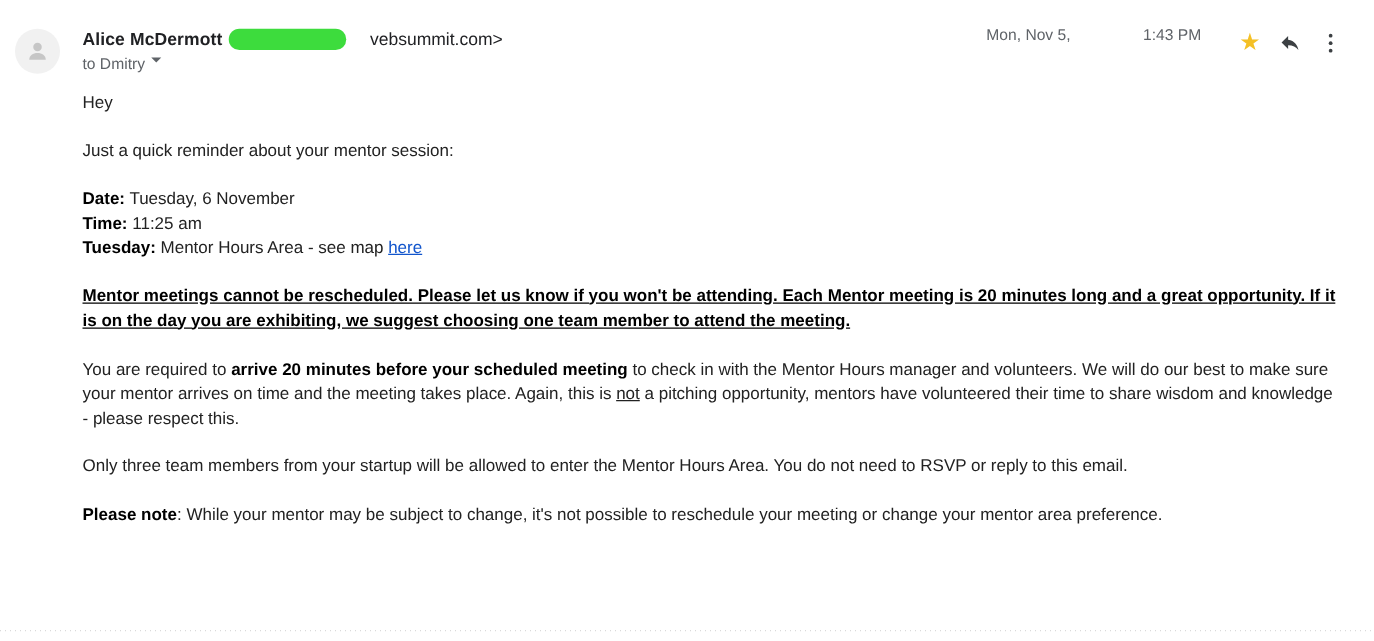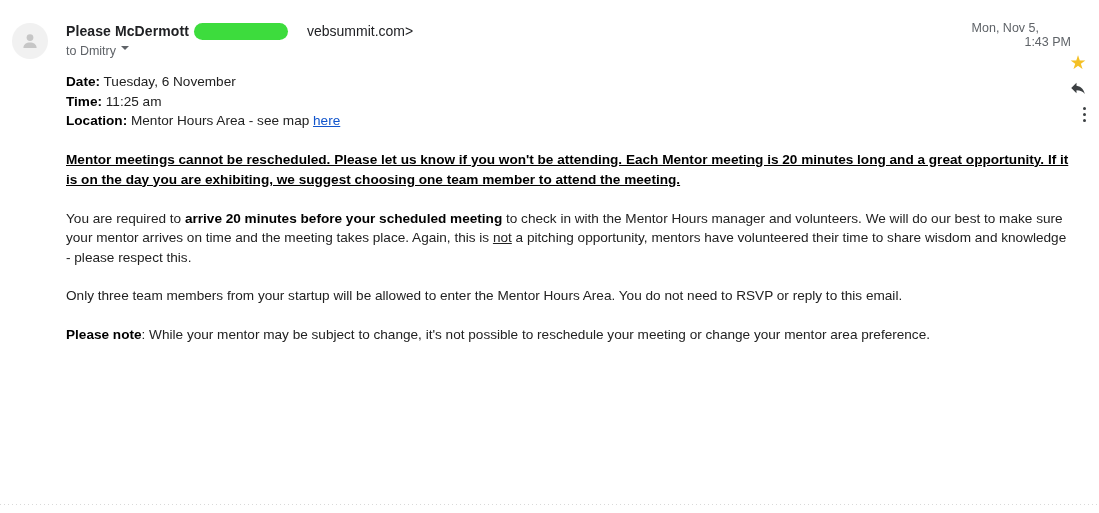--- a/index.html
+++ b/index.html
@@ -79,26 +79,25 @@
   .caret {
     width: 0; height: 0;
     border-left: 4px solid transparent;
     border-right: 4px solid transparent;
     border-top: 4px solid #5f6368;
     margin-top: 2px;
   }
 
   .header-right {
     position: absolute;
-    right: 2px;
+    right: 22px;
     top: 21px;
     display: flex;
-    align-items: flex-end;
+    align-items: flex-start;
     white-space: nowrap;
-    flex-direction: column;
   }
   .msg-date {
     font-size: 12.5px;
     color: #5f6368;
     margin-right: 58px;
   }
   .msg-time {
     font-size: 12.5px;
     color: #5f6368;
     margin-right: 26px;
@@ -166,21 +165,21 @@
 <div class="email-header">
 
   <div class="avatar">
     <svg width="22" height="22" viewBox="0 0 24 24" aria-hidden="true">
       <circle cx="12" cy="8.2" r="3.7" fill="#c6c6c6"></circle>
       <path d="M4.8 19.5c0-4 3.3-6 7.2-6s7.2 2 7.2 6z" fill="#c6c6c6"></path>
     </svg>
   </div>
 
   <div class="sender-line">
-    <span class="sender-name">Please McDermott</span>
+    <span class="sender-name">Alice McDermott</span>
     <span class="redaction-bar"></span>
     <span class="sender-domain">vebsummit.com&gt;</span>
   </div>
 
   <div class="recipient-line">
     <span>to Dmitry</span>
     <span class="caret"></span>
   </div>
 
   <div class="header-right">
@@ -202,31 +201,33 @@
           <i></i>
           <i></i>
           <i></i>
         </span>
     </span>
   </div>
 </div>
 
 <div class="email-body">
 
-
+  <p>Hey</p>
+
+  <p>Just a quick reminder about your mentor session:</p>
 
   <div class="lines">
     <div>
       <b>Date:</b><span> Tuesday, 6 November</span>
     </div>
     <div>
       <b>Time:</b><span> 11:25 am</span>
     </div>
     <div>
-      <b>Location:</b><span> Mentor Hours Area - see map </span><a class="link" href="#">here</a>
+      <b>Tuesday:</b><span> Mentor Hours Area - see map </span><a class="link" href="#">here</a>
     </div>
   </div>
 
   <p class="warning">Mentor meetings cannot be rescheduled. Please let us know if you won't be attending. Each Mentor meeting is 20 minutes long and a great opportunity. If it is on the day you are exhibiting, we suggest choosing one team member to attend the meeting.</p>
 
   <p><span>You are required to </span><b>arrive 20 minutes before your scheduled meeting</b><span> to check in with the Mentor Hours manager and volunteers. We will do our best to make sure your mentor arrives on time and the meeting takes place. Again, this is </span><u>not</u><span> a pitching opportunity, mentors have volunteered their time to share wisdom and knowledge - please respect this.</span></p>
 
   <p>Only three team members from your startup will be allowed to enter the Mentor Hours Area. You do not need to RSVP or reply to this email.</p>
 
   <p><b>Please note</b><span>: While your mentor may be subject to change, it's not possible to reschedule your meeting or change your mentor area preference.</span></p>

